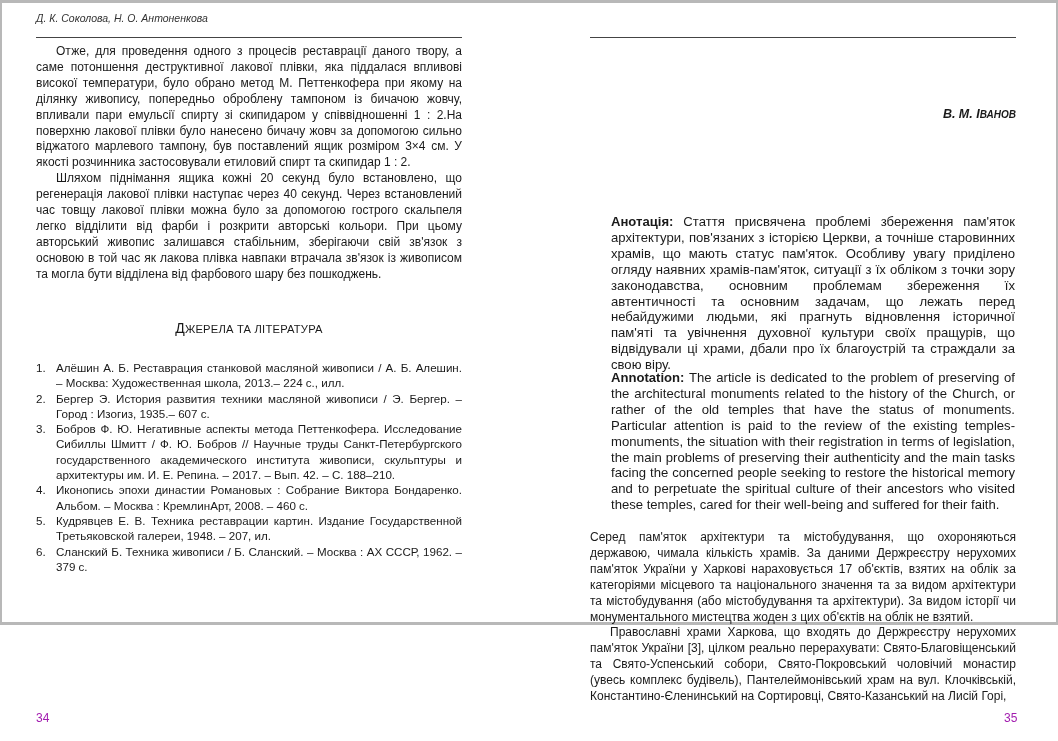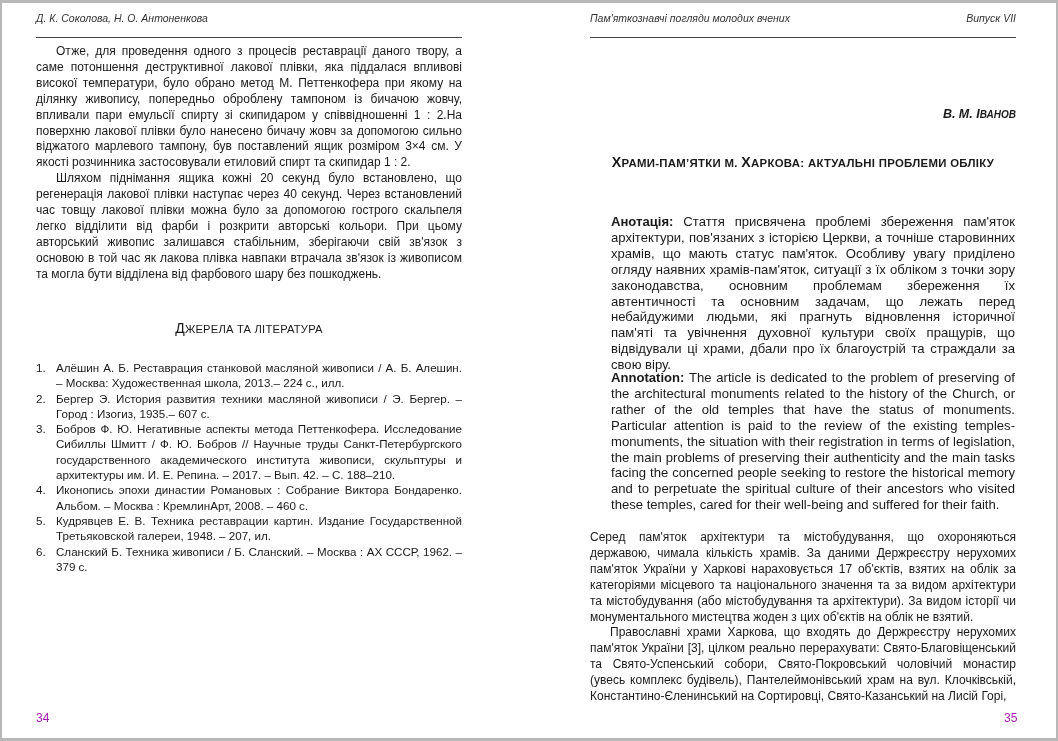--- a/index.html
+++ b/index.html
@@ -1,19 +1,19 @@
 <!DOCTYPE html>
 <html><head>
 <meta charset="utf-8">
 <style>
   * { box-sizing: border-box; margin: 0; padding: 0; }
   html, body { width: 1058px; height: 741px; overflow: hidden; background: #fff; }
   body { font-family: "Liberation Sans", sans-serif; color: #1a1a1a; }
   .spread {
-    position: relative; width: 1058px; height: 741px; background: #fff;
+    position: relative; width: 1058px; height: 625px; background: #fff;
     border-top: 3px solid #b8b8b8; border-left: 2px solid #b8b8b8;
     border-right: 2px solid #b8b8b8; border-bottom: 3px solid #b8b8b8;
   }
   .page { position: absolute; top: 0; height: 100%; }
   .page.left { left: 0; width: 527px; }
   .page.right { left: 527px; width: 527px; }
 
   .running-head {
     position: absolute; top: 9px; font-size: 10.5px; font-style: italic; color: #333;
     display: flex; justify-content: space-between;
@@ -112,29 +112,24 @@
       <li>
           <span class="num">6.</span>
           <span class="txt">Сланский Б. Техника живописи / Б. Сланский. – Москва : АХ СССР, 1962. – 379 с.</span>
         </li>
     </ol>
 
     <div class="page-num">34</div>
   </div>
 
   <div class="page right">
-    <div class="running-head">
-      <span>Пам'яткознавчі погляди молодих вчених</span>
-      <span>Випуск  VII</span>
-    </div>
     <div class="head-rule"></div>
 
     <div class="author"><span>В. М. І</span><span class="sc">ВАНОВ</span></div>
 
-    <div class="article-title"><span>Х</span><span class="sc">РАМИ-ПАМ’ЯТКИ М. </span><span>Х</span><span class="sc">АРКОВА: АКТУАЛЬНІ ПРОБЛЕМИ ОБЛІКУ</span></div>
 
     <div class="abstract ua"><span class="label">Анотація:</span><span> Стаття присвячена проблемі збереження пам'яток архітектури, пов'язаних з історією Церкви, а точніше старовинних храмів, що мають статус пам'яток. Особливу увагу приділено огляду наявних храмів-пам'яток, ситуації з їх обліком з точки зору законодавства, основним проблемам збереження їх автентичності та основним задачам, що лежать перед небайдужими людьми, які прагнуть відновлення історичної пам'яті та увічнення духовної культури своїх пращурів, що відвідували ці храми, дбали про їх благоустрій та страждали за свою віру.</span></div>
 
     <div class="abstract en"><span class="label">Annotation:</span><span> The article is dedicated to the problem of preserving of the architectural monuments related to the history of the Church, or rather of the old temples that have the status of monuments. Particular attention is paid to the review of the existing temples-monuments, the situation with their registration in terms of legislation, the main problems of preserving their authenticity and the main tasks facing the concerned people seeking to restore the historical memory and to perpetuate the spiritual culture of their ancestors who visited these temples, cared for their well-being and suffered for their faith.</span></div>
 
     <div class="body-text p2">
       <p class="first">Серед пам'яток архітектури та містобудування, що охороняються державою, чимала кількість храмів. За даними Держреєстру нерухомих пам'яток України у Харкові нараховується 17 об'єктів, взятих на облік за категоріями місцевого та національного значення та за видом архітектури та містобудування (або містобудування та архітектури). За видом історії чи монументального мистецтва жоден з цих об'єктів на облік не взятий.</p>
       <p>Православні храми Харкова, що входять до Держреєстру нерухомих пам'яток України [3], цілком реально перерахувати: Свято-Благовіщенський та Свято-Успенський собори, Свято-Покровський чоловічий монастир (увесь комплекс будівель), Пантелеймонівський храм на вул. Клочківській, Константино-Єленинський на Сортировці, Свято-Казанський на Лисій Горі,</p>
     </div>
 

